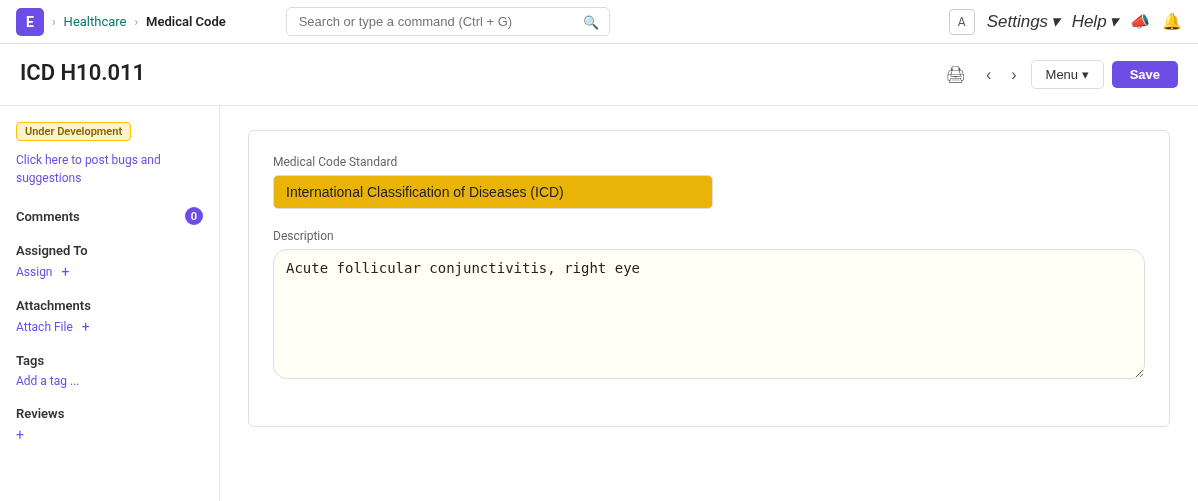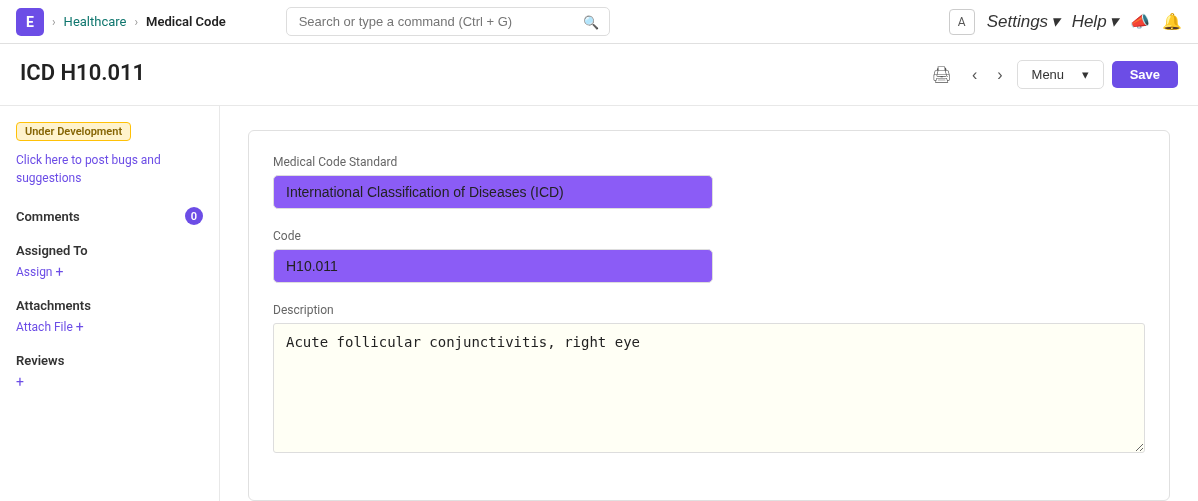--- a/index.html
+++ b/index.html
@@ -116,21 +116,21 @@
       border-radius: 4px;
     }
     .menu-btn {
       padding: 6px 14px;
       border: 1px solid #ddd;
       border-radius: 5px;
       background: #fff;
       font-size: 13px;
       cursor: pointer;
       color: #333;
-      display: flex; align-items: center; gap: 18px;
+      display: flex; align-items: center; gap: 4px;
     }
     .save-btn {
       padding: 6px 18px;
       background: #6c4de6;
       color: #fff;
       border: none;
       border-radius: 5px;
       font-size: 13px;
       font-weight: 600;
       cursor: pointer;
@@ -184,21 +184,21 @@
       color: #fff;
       border-radius: 50%;
       font-size: 11px;
       width: 18px; height: 18px;
       display: flex; align-items: center; justify-content: center;
     }
     .sidebar-action {
       font-size: 12px;
       color: #6c4de6;
       cursor: pointer;
-      display: flex; align-items: center; gap: 3px;
+      display: flex; align-items: center; gap: 9px;
     }
     .sidebar-action .plus { font-size: 14px; }
 
     
     .content-area {
       flex: 1;
       padding: 24px 28px;
       background: #fff;
     }
     .field-group {
@@ -210,28 +210,28 @@
       margin-bottom: 6px;
     }
     .field-input {
       width: 100%;
       max-width: 440px;
       padding: 8px 12px;
       border: 1px solid #ddd;
       border-radius: 5px;
       font-size: 14px;
       color: #222;
-      background: #8b5cf6;
+      background: #eab308;
       outline: none;
     }
     .field-textarea {
       width: 100%;
       padding: 10px 12px;
       border: 1px solid #ddd;
-      border-radius: 3px;
+      border-radius: 14px;
       font-size: 14px;
       color: #222;
       background: #fffff5;
       outline: none;
       min-height: 130px;
       resize: vertical;
     }
     .content-card {
       border: 1px solid #e0e0e0;
       border-radius: 6px;
@@ -305,41 +305,43 @@
     </div>
 
     <div class="sidebar-section">
       <div class="sidebar-label">Attachments</div>
       <div class="sidebar-action">
         <span>Attach File</span>
         <span class="plus">+</span>
       </div>
     </div>
 
+    <div class="sidebar-section">
+      <div class="sidebar-label">Tags</div>
+      <div class="sidebar-action">
+        <span>Add a tag ...</span>
+      </div>
+    </div>
 
     <div class="sidebar-section">
       <div class="sidebar-label">Reviews</div>
       <div class="sidebar-action">
         <span class="plus">+</span>
       </div>
     </div>
   </aside>
 
   <main class="content-area">
     <div class="content-card">
 
       <div class="field-group">
         <div class="field-label">Medical Code Standard</div>
         <input class="field-input" type="text" value="International Classification of Diseases (ICD)" style="">
       </div>
 
-      <div class="field-group">
-        <div class="field-label">Code</div>
-        <input class="field-input" type="text" value="H10.011" style="">
-      </div>
 
       <div class="field-group">
         <div class="field-label">Description</div>
         <textarea class="field-textarea" style="">Acute follicular conjunctivitis, right eye</textarea>
       </div>
 
     </div>
   </main>
 </div>
 

